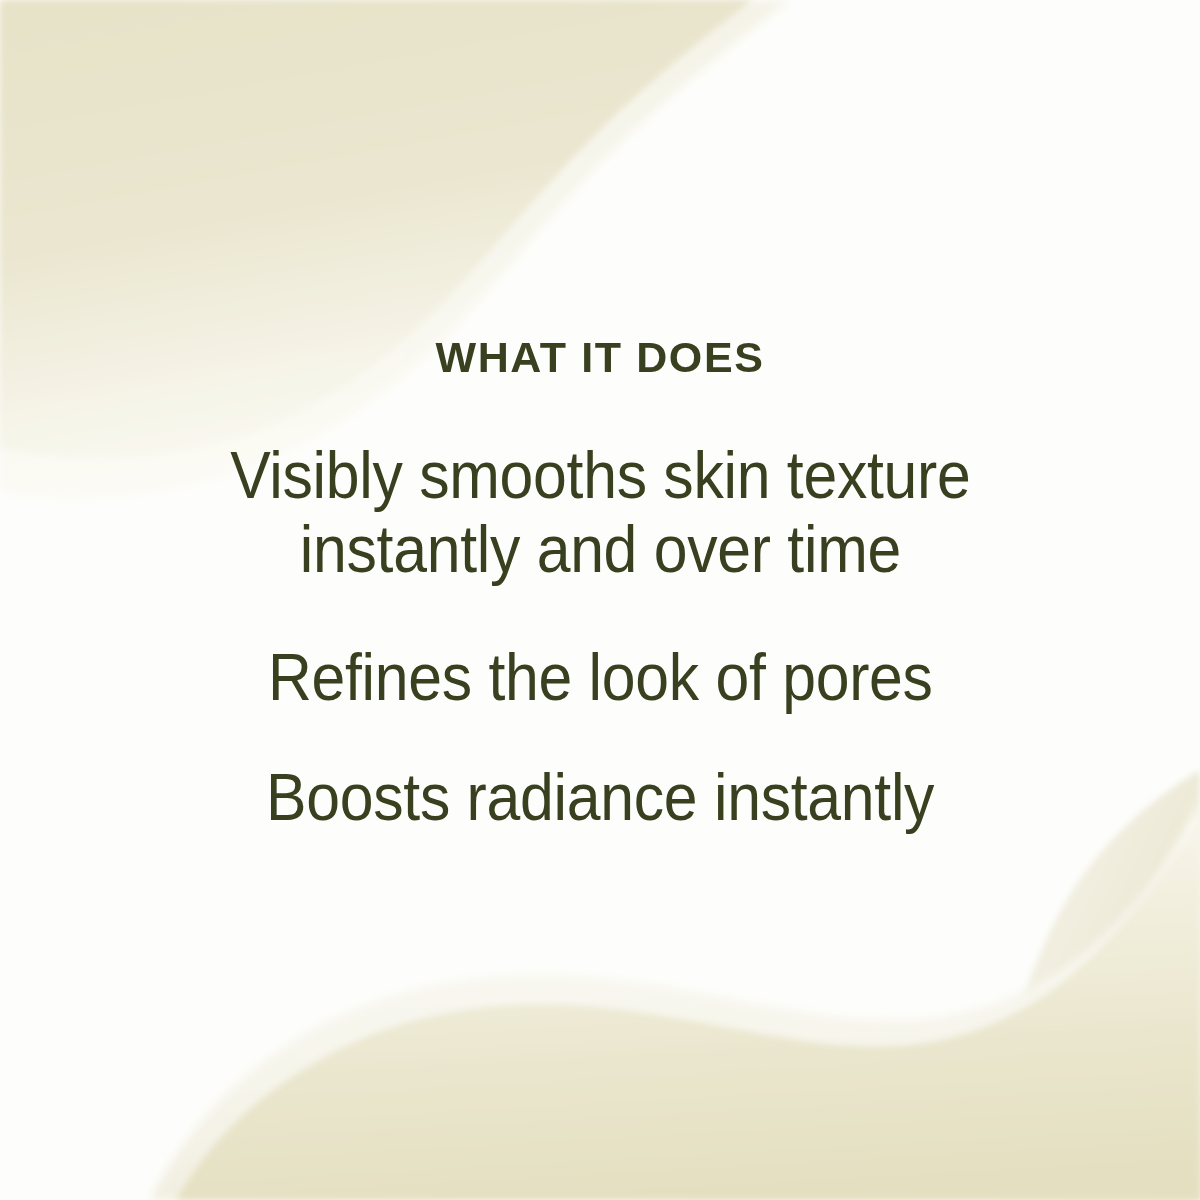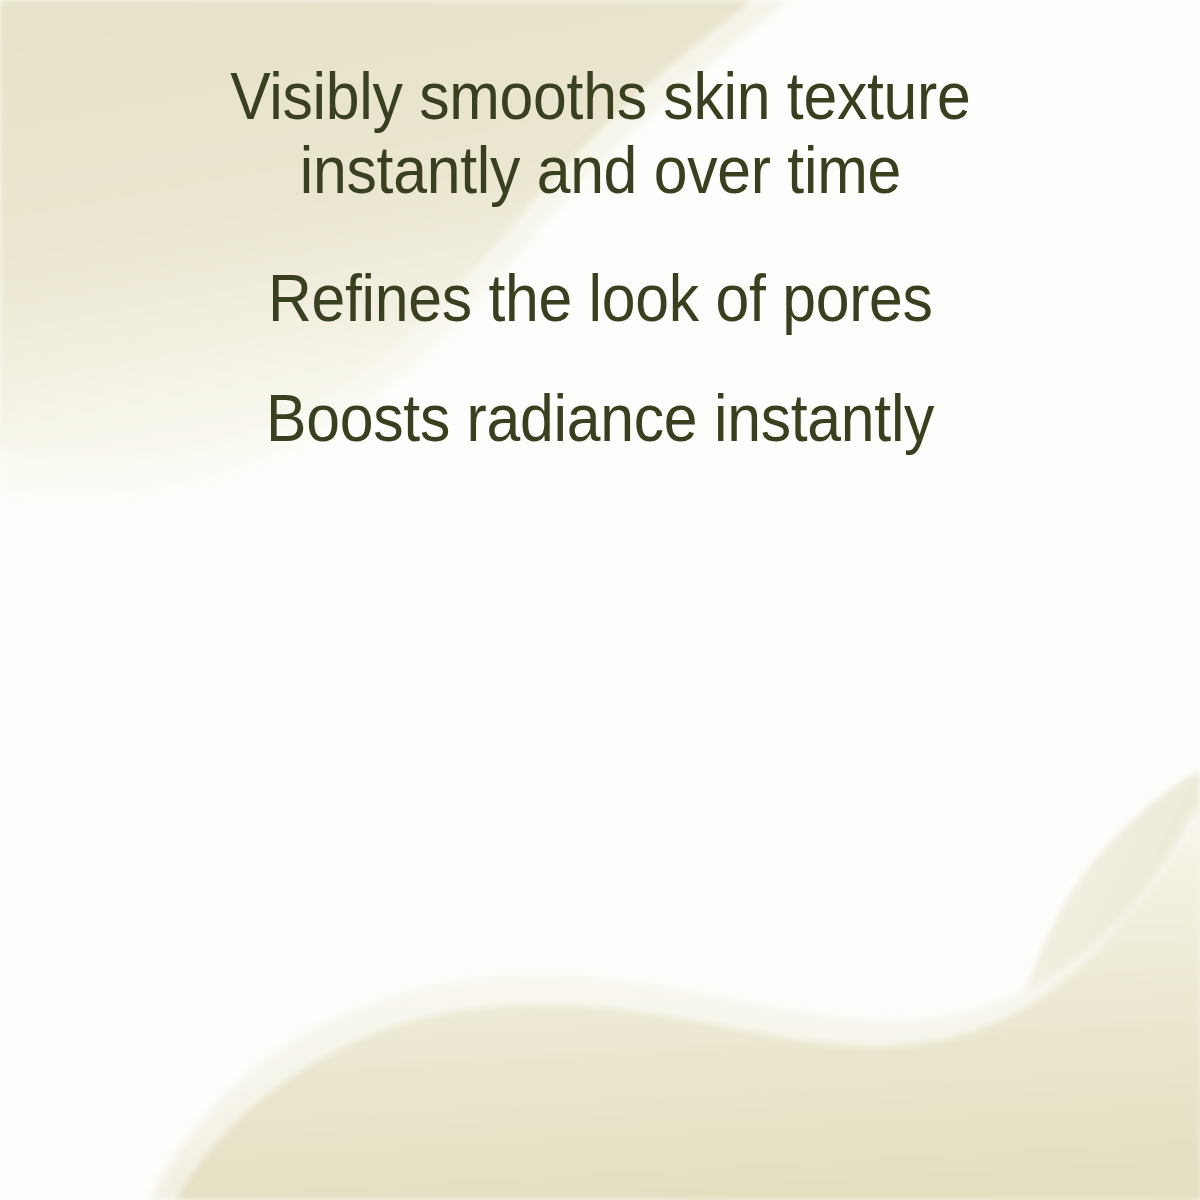--- a/index.html
+++ b/index.html
@@ -137,20 +137,21 @@
              C214,1132 272,1082 346,1046
              C432,1004 528,998 624,1010
              C726,1023 808,1050 892,1046
              C972,1043 1042,1008 1098,950
              C1134,913 1166,868 1200,820
              L1200,1200 Z"></path>
   </svg>
 
   <div id="content">
 
+    <div id="heading">WHAT IT DOES</div>
 
     <div class="benefit first">Visibly smooths skin texture
 instantly and over time</div>
 
     <div class="benefit">Refines the look of pores</div>
 
     <div class="benefit tight">Boosts radiance instantly</div>
 
   </div>
 </div>

